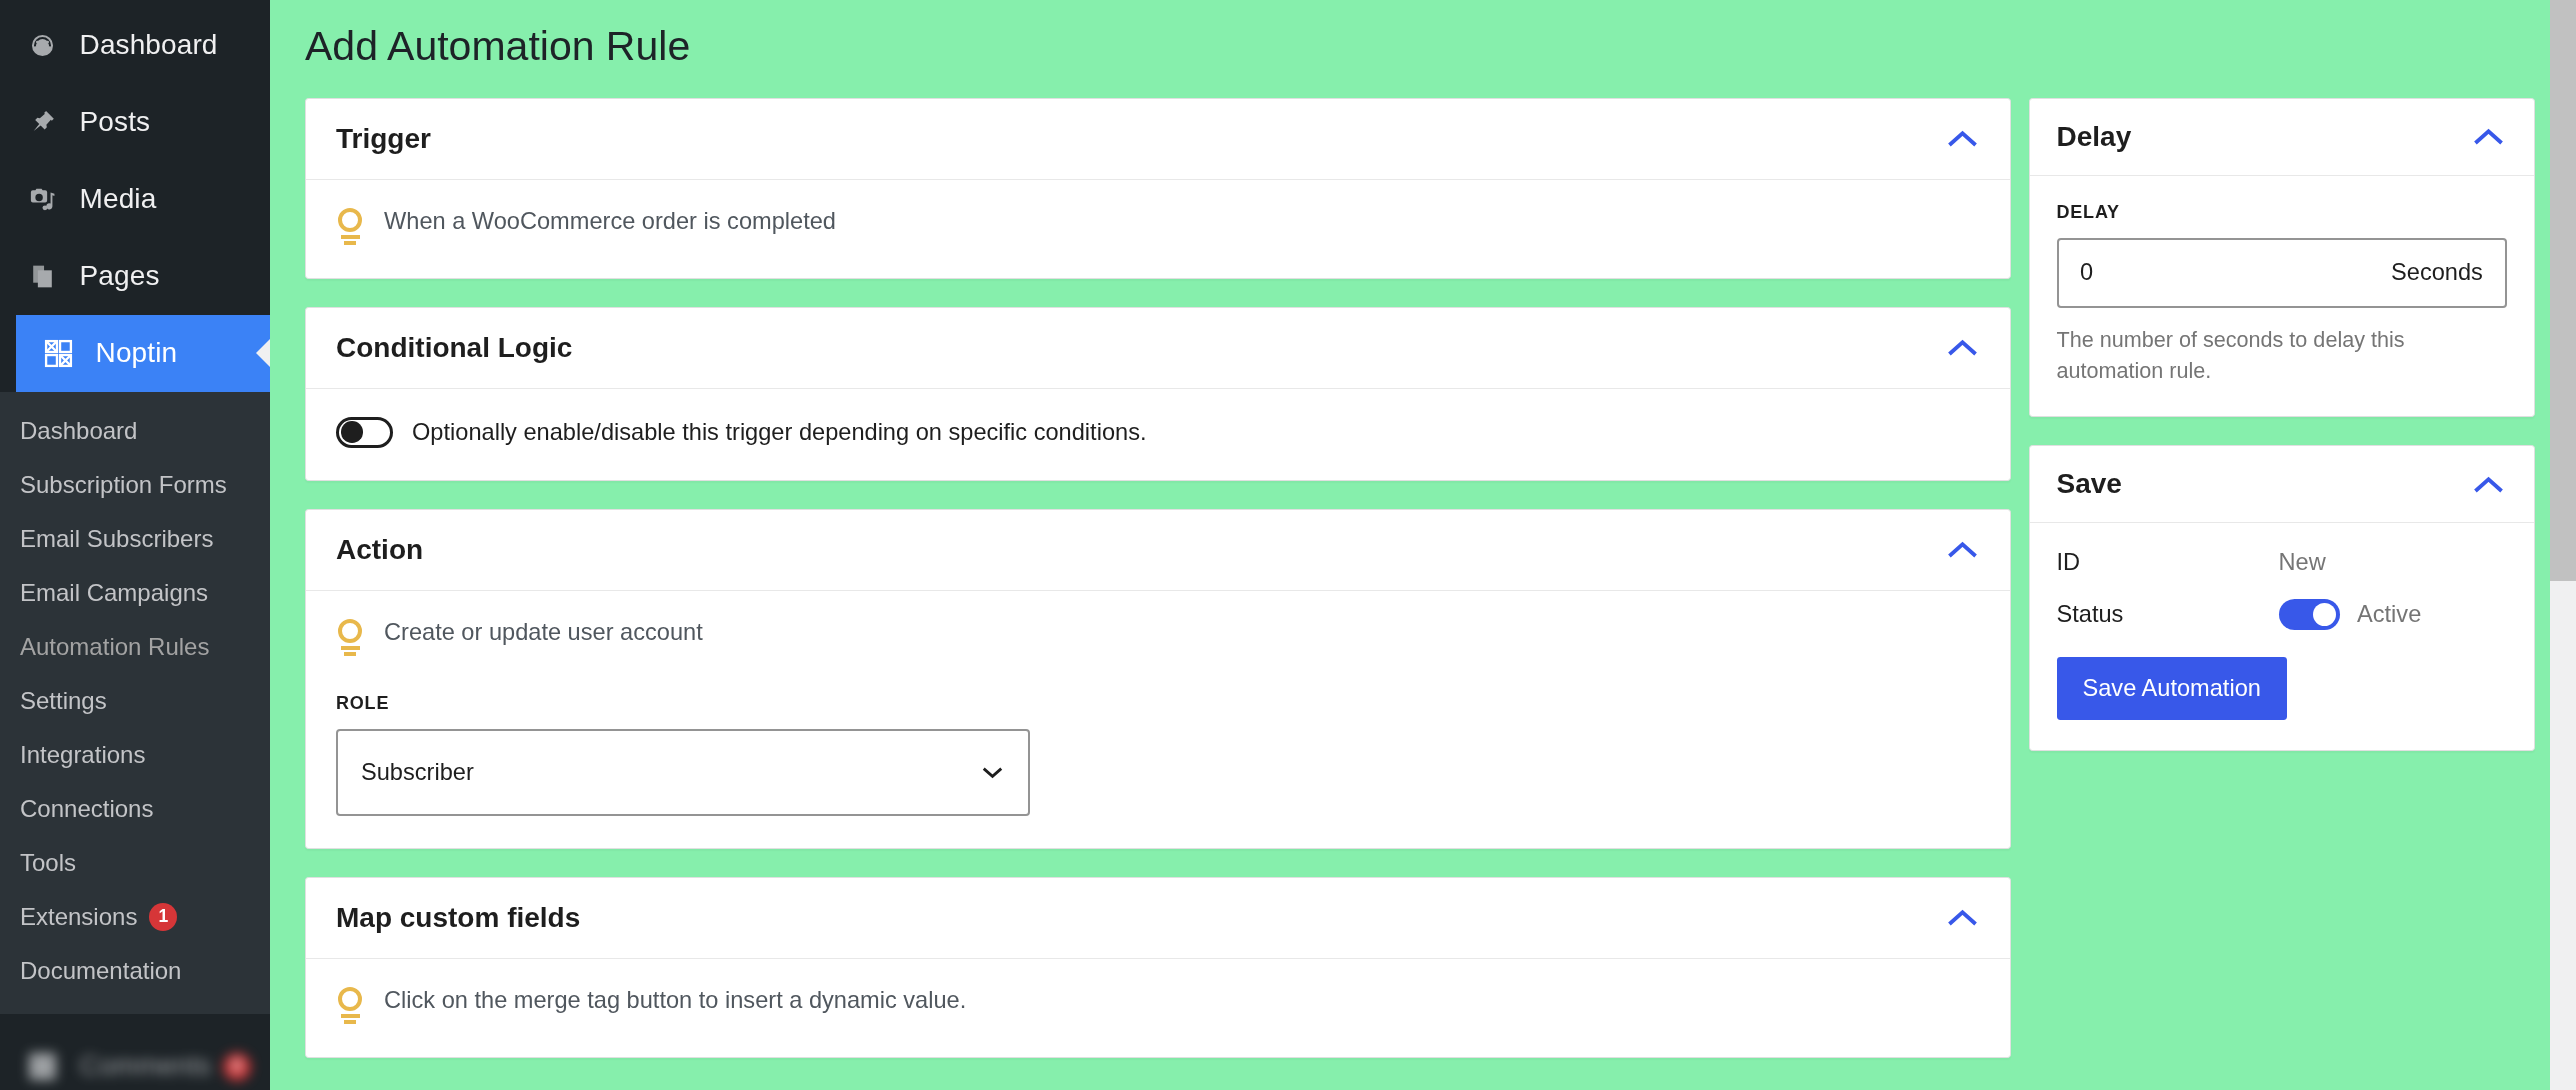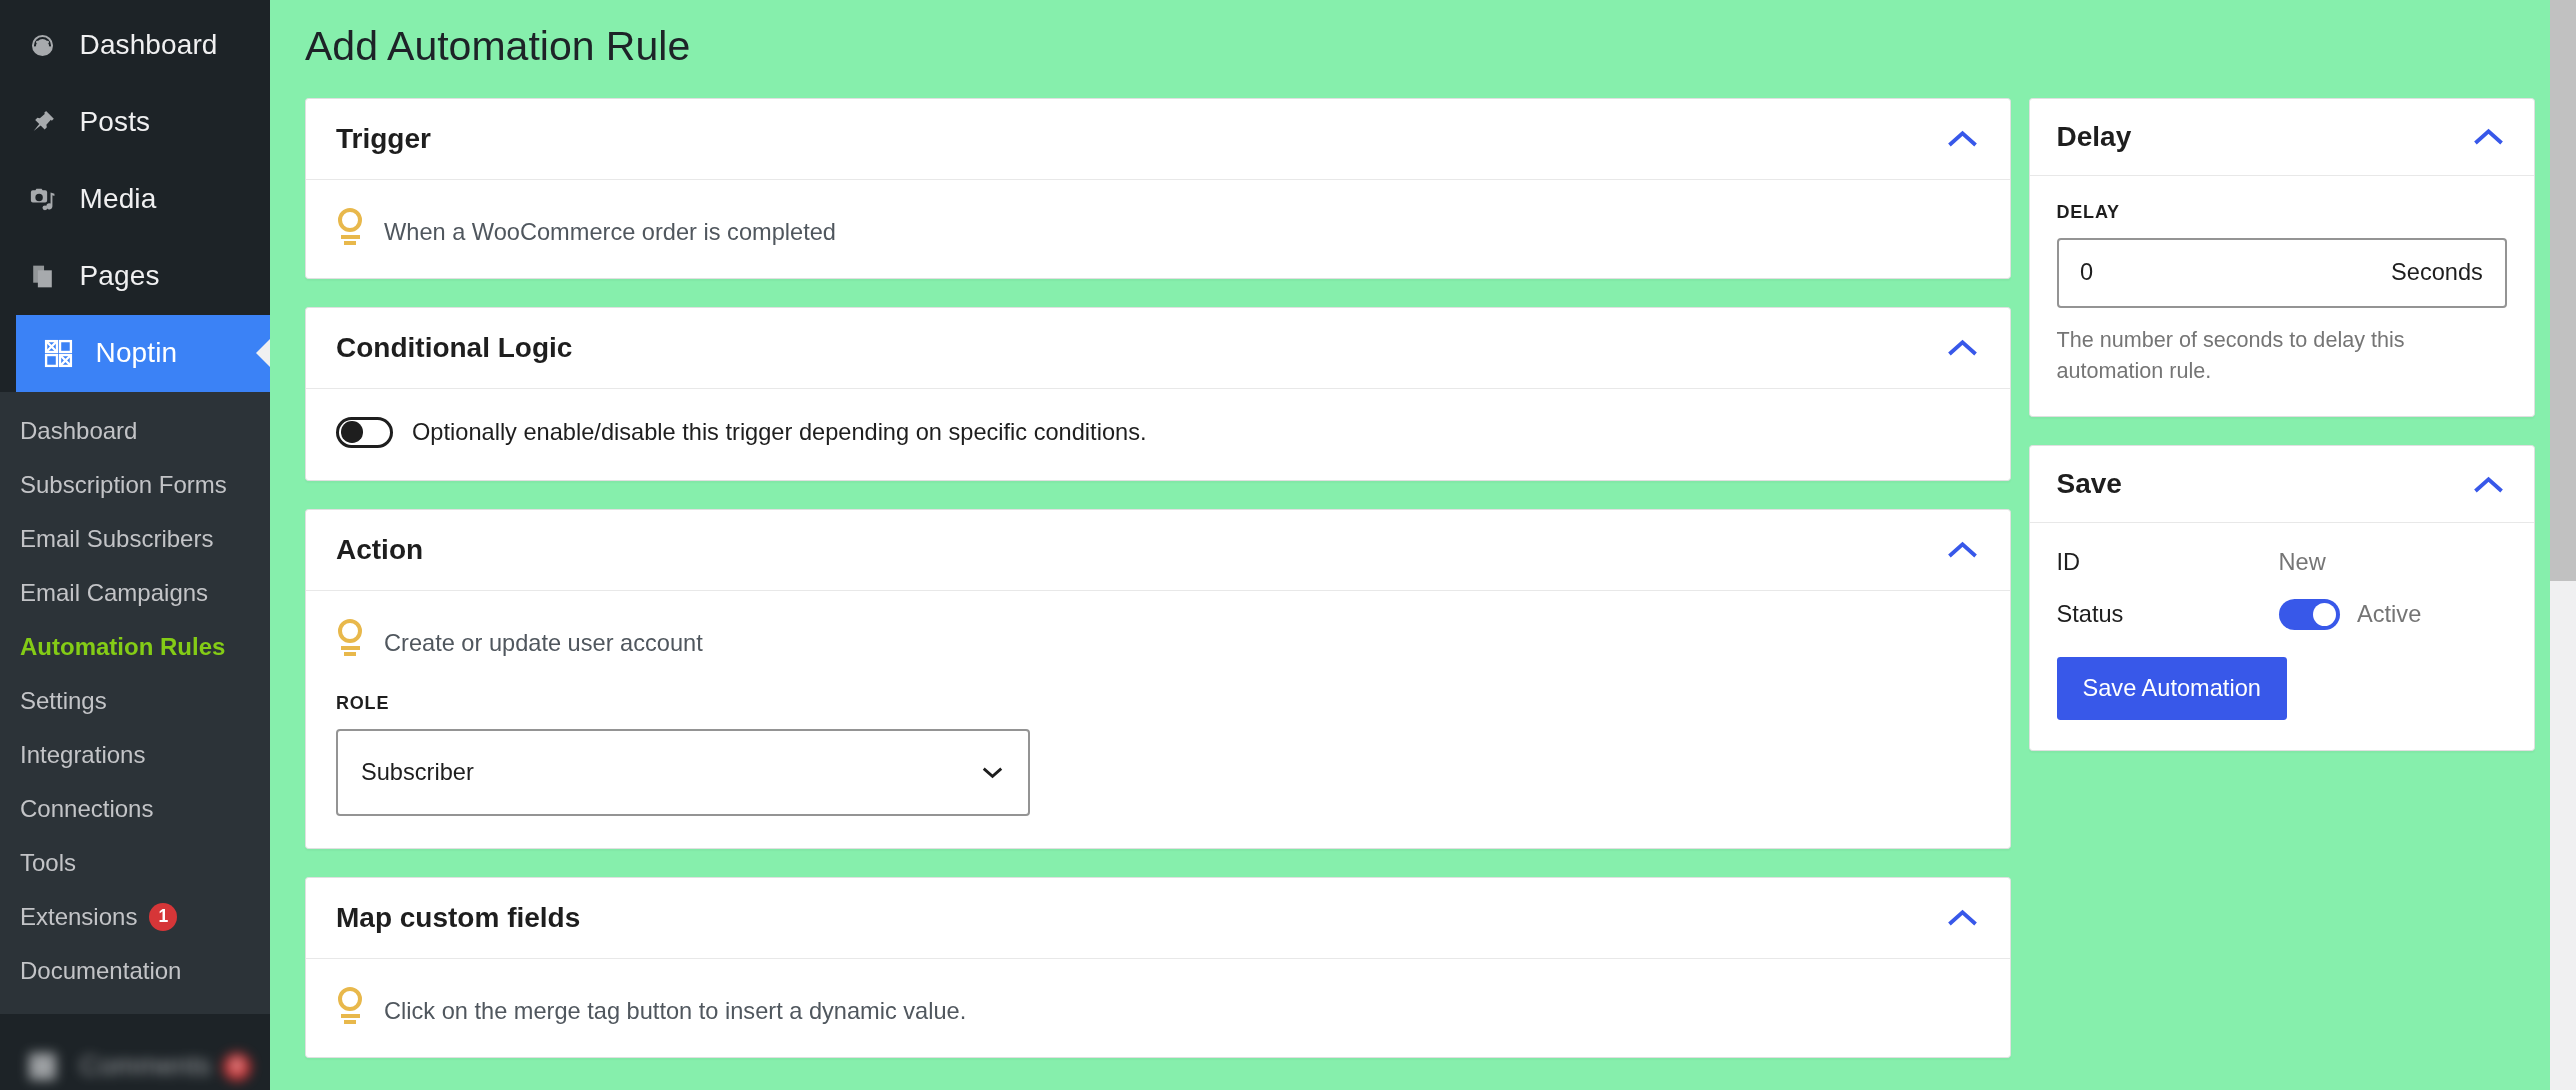--- a/index.html
+++ b/index.html
@@ -62,21 +62,21 @@
 
   .submenu { background: #2c3338; padding: 12px 0 16px 0; }
   .submenu-item {
     padding: 13px 0 13px 20px;
     font-size: 24px;
     color: #c3c4c7;
     cursor: pointer;
     display: flex;
     align-items: center;
   }
-  .submenu-item.current { color: #84cc16; font-weight: bold; }
+  .submenu-item.current { color: #a3a3a3; font-weight: normal; }
   .badge-count {
     display: inline-flex;
     align-items: center;
     justify-content: center;
     background: #d63638;
     color: #fff;
     border-radius: 50%;
     width: 28px; height: 28px;
     font-size: 17.5px;
     font-weight: bold;
@@ -127,21 +127,21 @@
     text-align: right;
   }
   .panel-title { font-size: 28px; font-weight: bold; color: #1e1e1e; }
   .chevron-up {
     width: 36px; height: 23px;
     display: flex; align-items: center; justify-content: center;
   }
   .panel-body { padding: 28px 30px 32px 30px; }
 
   
-  .tip-row { display: flex; align-items: flex-end; }
+  .tip-row { display: flex; align-items: flex-start; }
   .bulb {
     width: 28px; min-width: 28px; height: 38px;
     margin-right: 20px;
     display: flex; flex-direction: column; align-items: center; justify-content: flex-start;
   }
   .bulb .glass {
     width: 24px; height: 24px;
     border: 4px solid #e8b84b;
     border-radius: 50%;
   }

